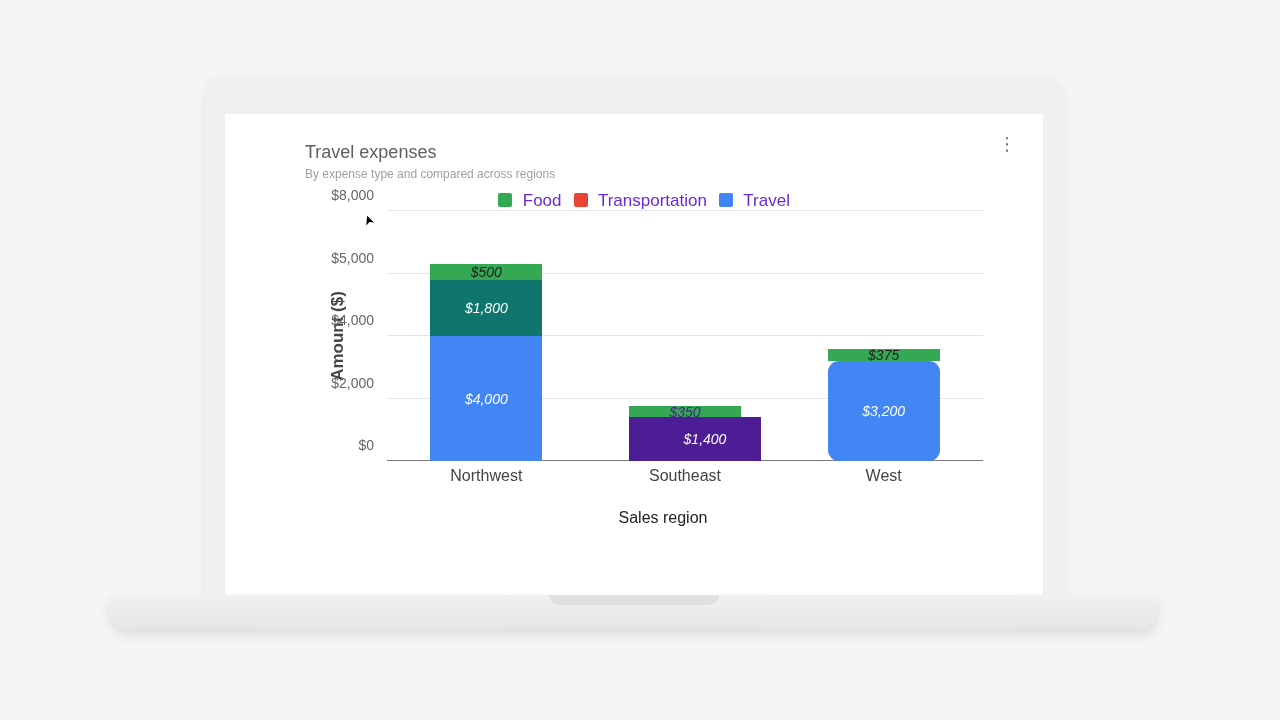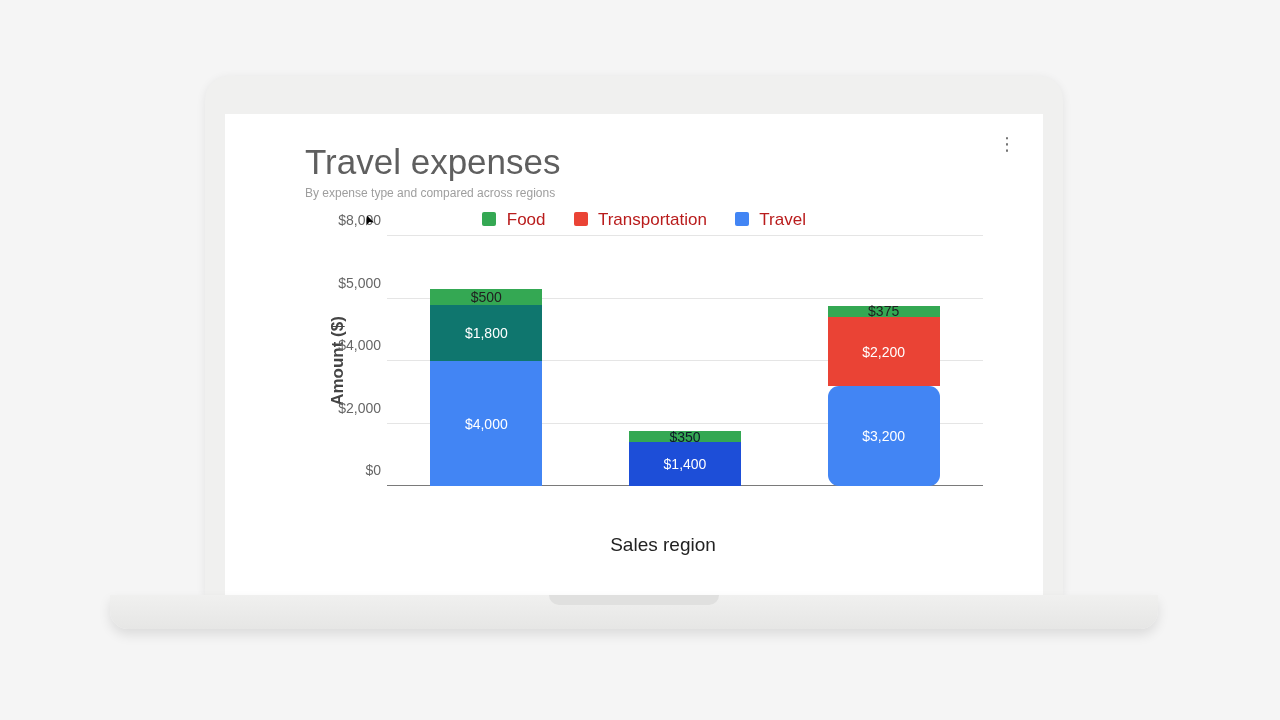--- a/index.html
+++ b/index.html
@@ -45,21 +45,21 @@
     border-radius:0 0 10px 10px;
   }
   
   .card {
     position: absolute;
     left: 0; right: 0; top: 0; bottom: 0;
     padding: 28px 60px 10px 80px;
     box-sizing: border-box;
   }
   .title {
-    font-size: 35px;
+    font-size: 18px;
     color: #5f5f5f;
     font-weight: 400;
     margin: 0 0 4px 0;
   }
   .subtitle {
     font-size: 12px;
     color: #9e9e9e;
     margin: 0 0 10px 0;
   }
   .menu-btn {
@@ -67,25 +67,24 @@
     right: 24px; top: 18px;
     width: 24px; height: 24px;
     cursor: pointer;
     color: #6b6b6b;
     font-size: 18px;
     text-align: center;
     line-height: 24px;
   }
   .legend {
     display: flex;
-    gap: 28px;
+    gap: 12px;
     justify-content: center;
     font-size: 17px;
-    color: #b91c1c;
-    margin-bottom: 6px;
+    color: #6d28d9;
   }
   .swatch {
     display: inline-block;
     width: 14px; height: 14px;
     border-radius: 2px;
     margin-right: 6px;
     vertical-align: -1px;
   }
   
   .plot-wrap {
@@ -104,41 +103,42 @@
     white-space: nowrap;
   }
   .yaxis {
     position: absolute;
     left: -10px; top: 0; bottom: 0;
     width: 48px;
     text-align: right;
     font-size: 14px;
     color: #666;
   }
-  .ytick { position: absolute; right: 0; transform: translateY(-50%); }
+  .ytick { position: absolute; right: 7px; transform: translateY(-50%); }
   .grid {
     position: absolute;
     left: 44px; right: 0; top: 0; bottom: 0;
   }
   .gline {
     position: absolute;
     left: 0; right: 0;
     border-top: 1px solid #e5e5e5;
   }
   .baseline {
     position: absolute;
     left: 0; right: 0;
     border-top: 1.5px solid #7a7a7a;
   }
   .bars {
     position: absolute;
     left: 44px; right: 0; top: 0; bottom: 0;
     display: flex;
     justify-content: space-around;
     align-items: center;
+    font-style: italic;
   }
   .bar-col {
     position: relative;
     width: 112px;
     height: 100%;
     display: flex;
     flex-direction: column;
     justify-content: flex-end;
   }
   .seg {
@@ -157,21 +157,21 @@
     left: 44px; right: 0; top: 100%;
     display: flex;
     justify-content: space-around;
     margin-top: 6px;
     font-size: 16px;
     color: #444;
   }
   .xlabel-item { width: 112px; text-align: center; }
   .xaxis-title {
     text-align: center;
-    font-size: 19px;
+    font-size: 16px;
     font-weight: 400;
     color: #222;
     margin-top: 48px;
     margin-left: 38px;
   }
   .cursor {
     position:absolute;
     width:10px;height:14px;
     color:#000;
     font-size:13px;
@@ -232,40 +232,42 @@
                 <span>$500</span>
               </div>
             <div class="seg" style="height: 22.5%; background: #0f766e;">
                 <span>$1,800</span>
               </div>
             <div class="seg" style="height: 50%; background: rgb(66, 133, 244);">
                 <span>$4,000</span>
               </div>
           </div>
           <div class="bar-col">
-            <div class="seg top-label" style="height: 4.375%; background: rgb(52, 168, 83); color: #0f172a;">
+            <div class="seg top-label" style="height: 4.375%; background: rgb(52, 168, 83); color: #4c1d95;">
                 <span>$350</span>
               </div>
-            <div class="seg" style="height: 17.5%; background: #1d4ed8;">
+            <div class="seg" style="height: 17.5%; background: #4c1d95; padding-left: 20px;">
                 <span>$1,400</span>
               </div>
           </div>
           <div class="bar-col">
             <div class="seg top-label" style="height: 4.6875%; background: rgb(52, 168, 83); color: rgb(32, 32, 32);">
                 <span>$375</span>
               </div>
-            <div class="seg" style="height: 27.5%; background: rgb(234, 67, 53);">
-                <span>$2,200</span>
-              </div>
             <div class="seg" style="height: 40%; background: rgb(66, 133, 244); border-radius: 11px;">
                 <span>$3,200</span>
               </div>
           </div>
         </div>
 
+        <div class="xlabels">
+          <div class="xlabel-item">Northwest</div>
+          <div class="xlabel-item">Southeast</div>
+          <div class="xlabel-item">West</div>
+        </div>
       </div>
 
       <div class="xaxis-title">Sales region</div>
 
       <div class="cursor" style="left: 138px; top: 100px; transform: rotate(250deg);">➤</div>
     </div>
   </div>
 </div>
 <div class="laptop-base"></div>
 

